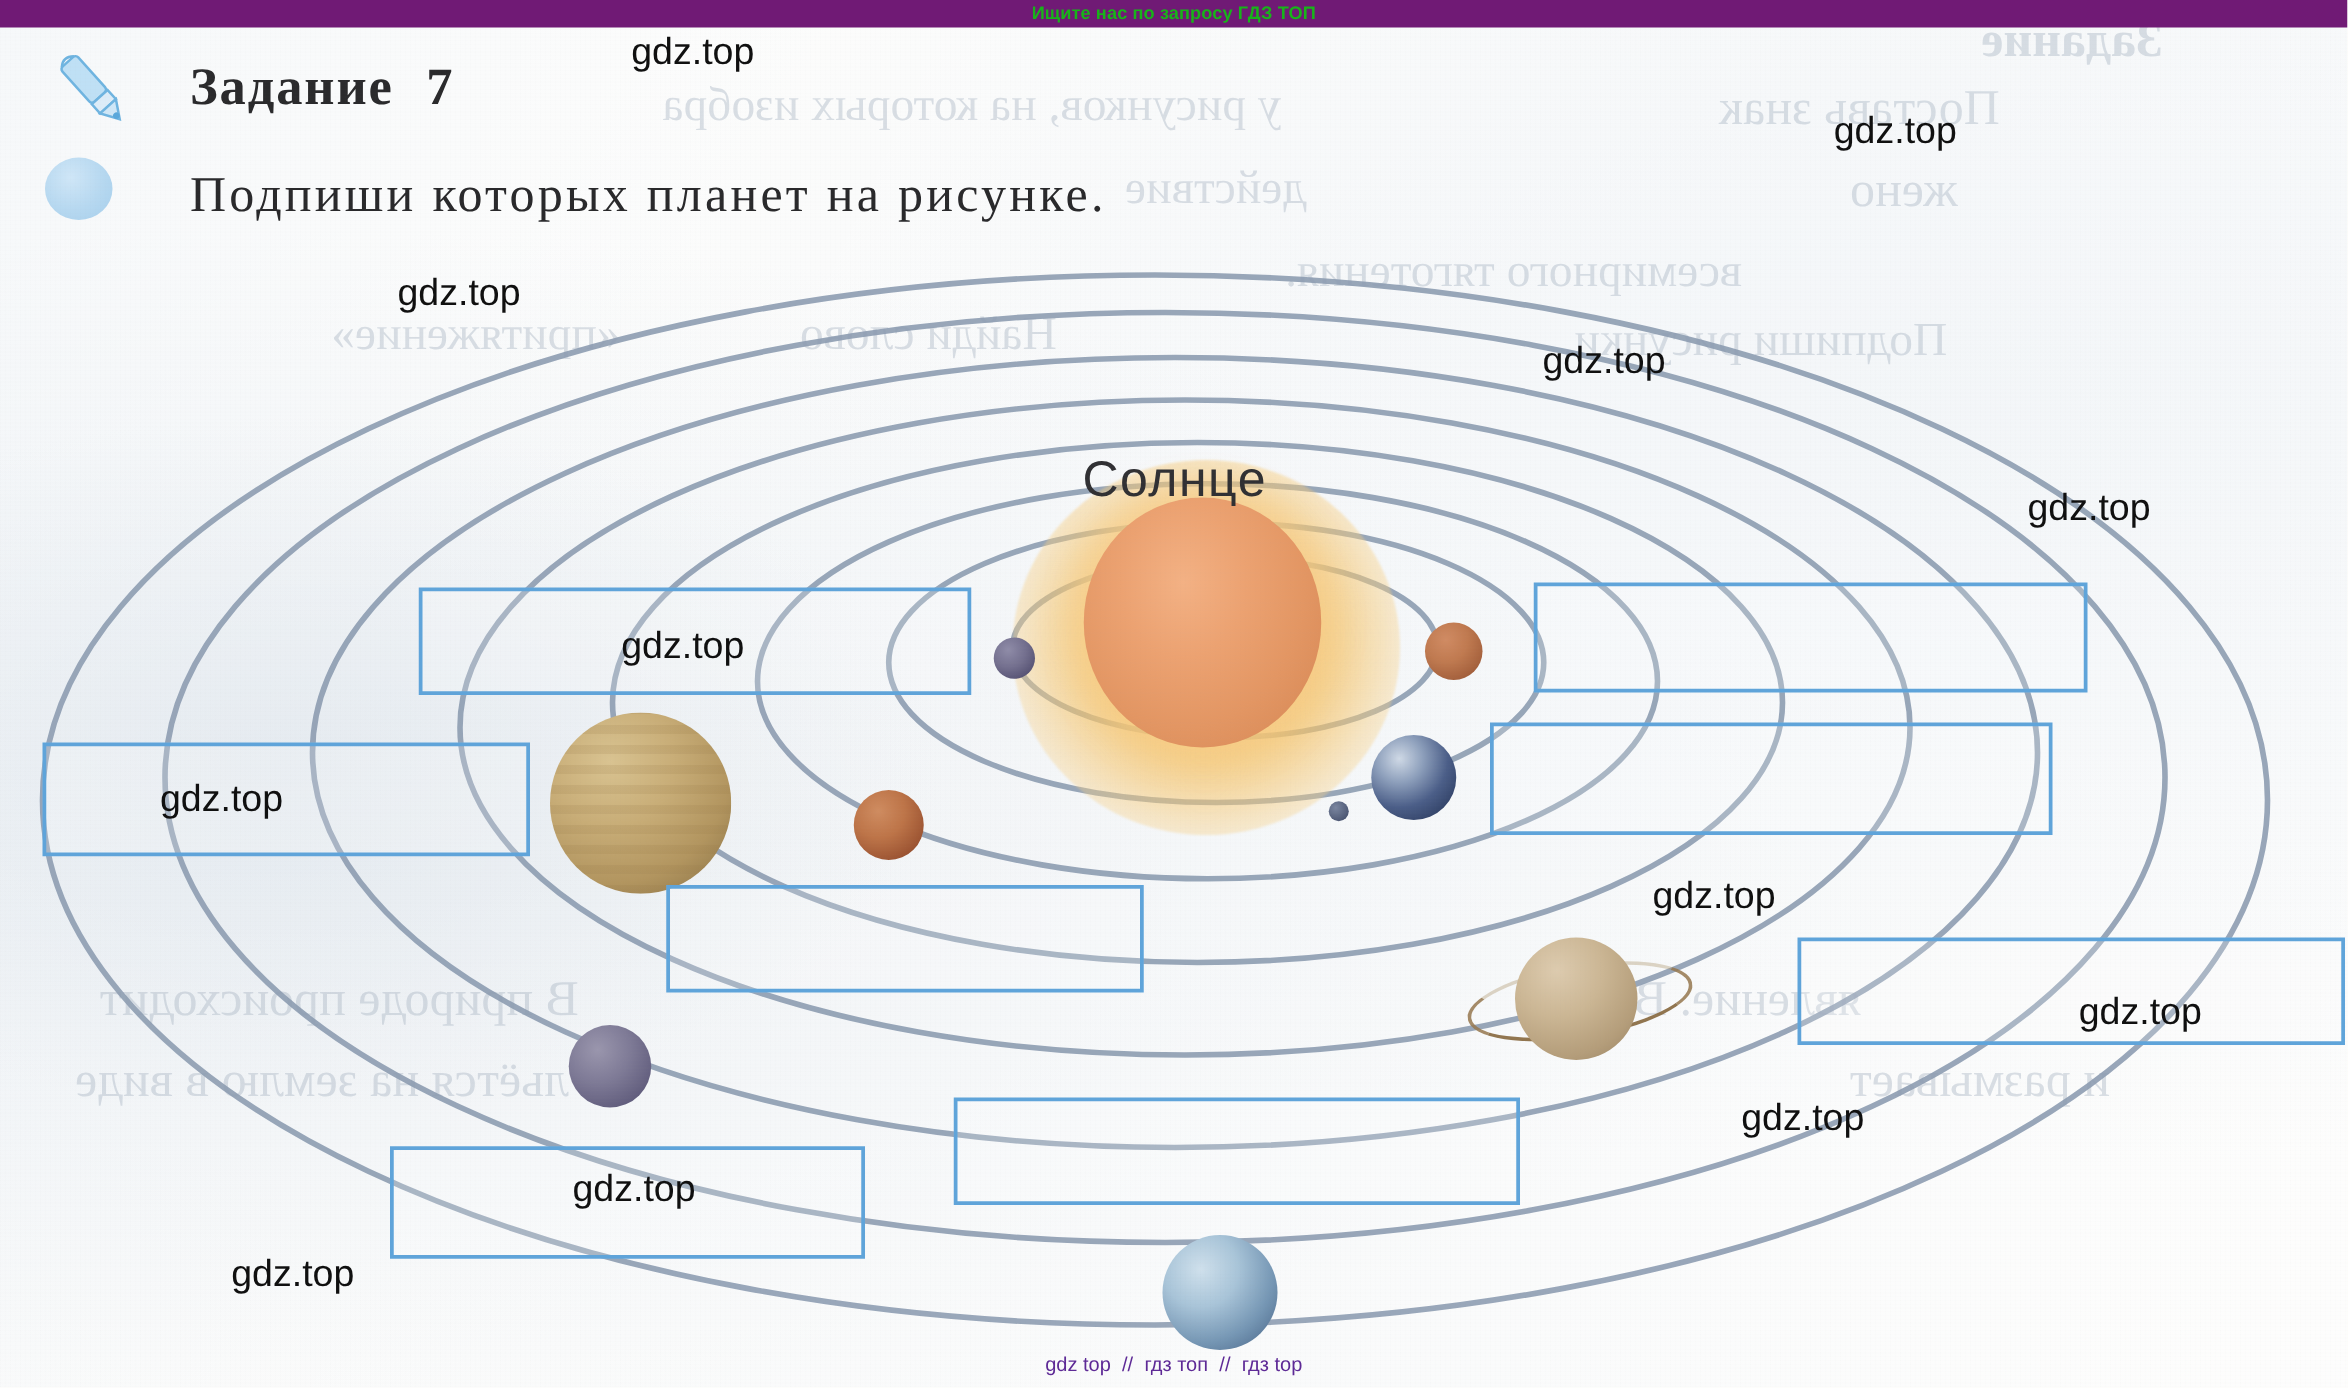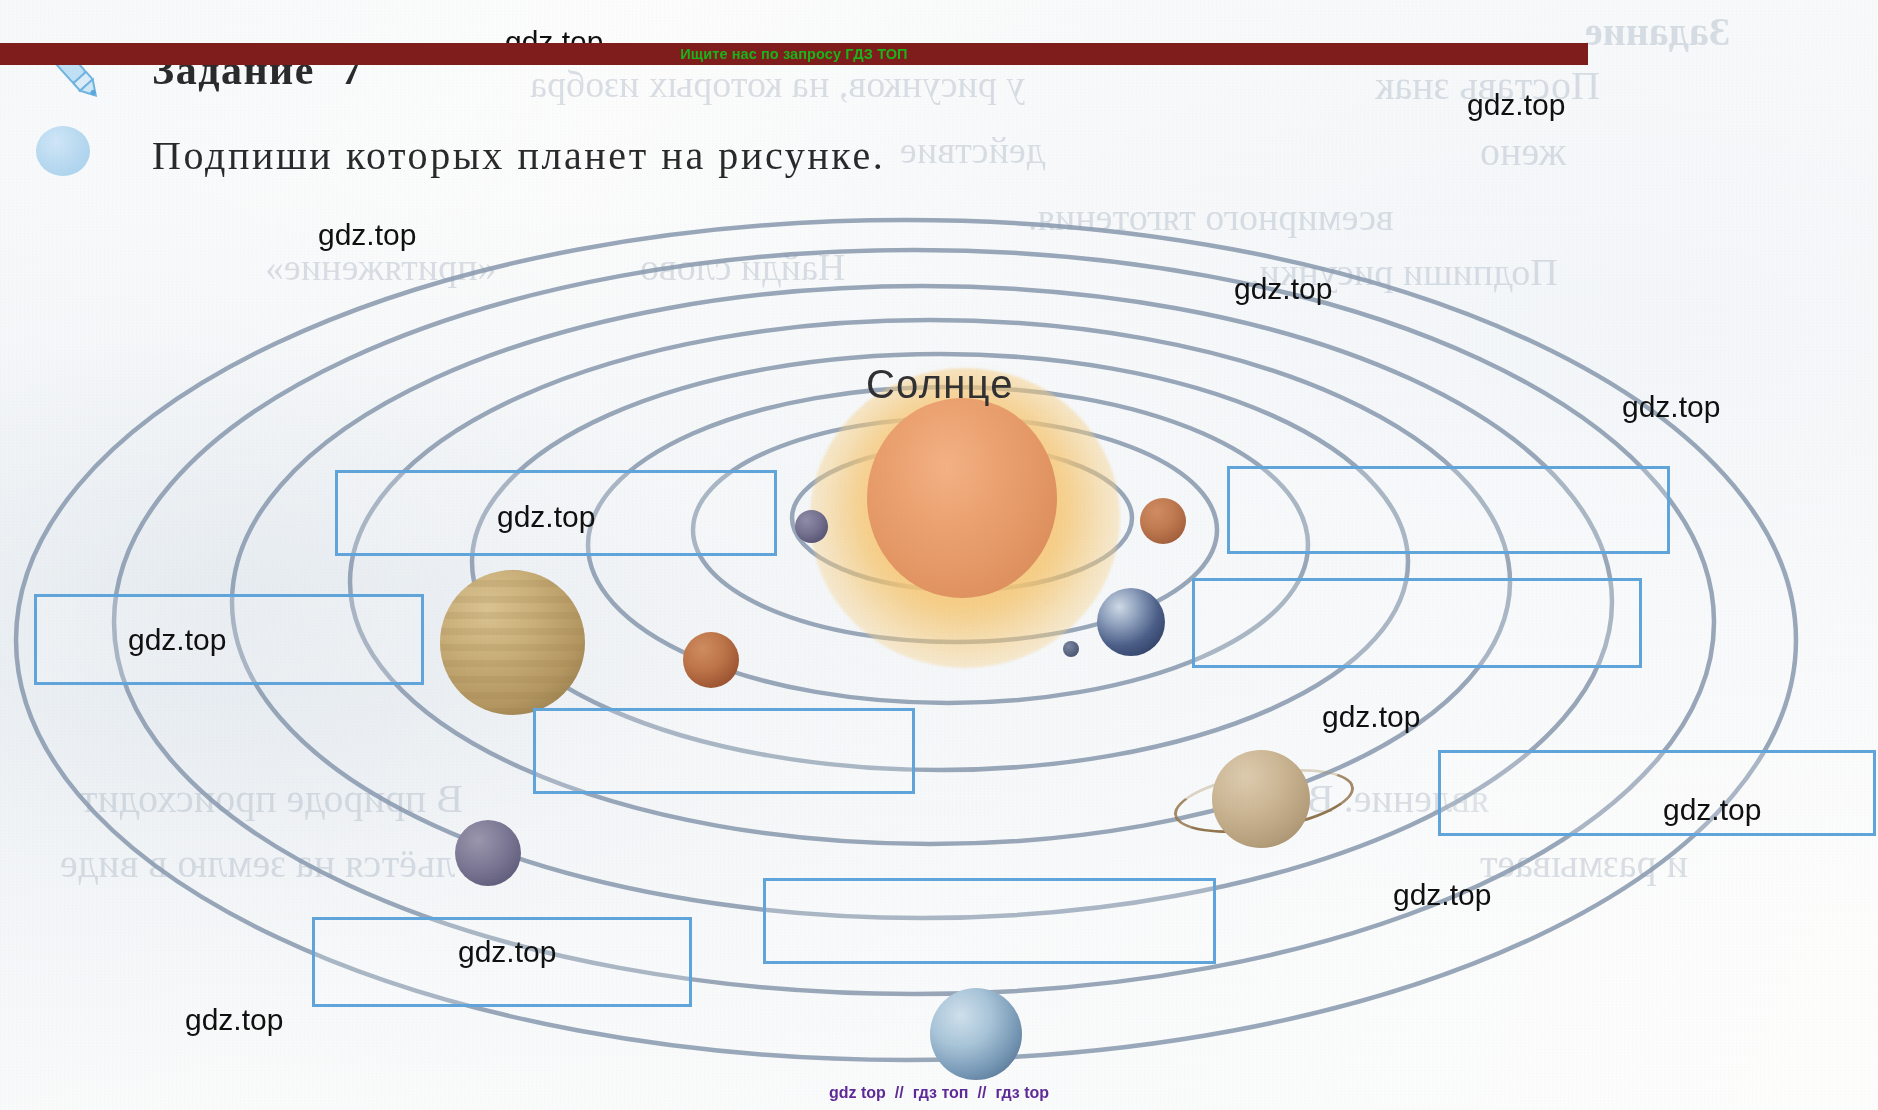--- a/index.html
+++ b/index.html
@@ -25,29 +25,29 @@
   }
   
   #shade-left{
     position:absolute;left:0;top:330px;width:760px;height:560px;
     background:radial-gradient(ellipse at 30% 50%, rgba(222,229,236,.55), rgba(255,255,255,0) 70%);
     pointer-events:none;
   }
 
   
   #top-banner{
-    position:absolute;top:0;left:0;width:1588px;height:22px;
+    position:absolute;top:0;left:0;width:1878px;height:22px;
     display:flex;align-items:center;justify-content:center;
     color:#18b41a;font-size:14.5px;font-weight:600;letter-spacing:.1px;
-    background:#7f1d1d;z-index:60;margin-top:43px;
+    background:#701a75;z-index:60;
   }
   #bottom-banner{
     position:absolute;bottom:4px;left:0;width:1878px;height:26px;
     display:flex;align-items:center;justify-content:center;
-    color:#5e2a96;font-size:16px;font-weight:700;z-index:60;
+    color:#5e2a96;font-size:16px;font-weight:400;z-index:60;
   }
   #bottom-banner .sep{margin:0 9px;color:#5e2a96;}
 
   
   #task-title{
     position:absolute;left:152px;top:46px;
     font-family:Liberation Serif, serif;font-weight:bold;
     font-size:42px;color:#2a2a2c;letter-spacing:1.5px;
   }
   #task-number{margin-left:26px;font-weight:bold;}
@@ -69,21 +69,21 @@
   .ghost{
     position:absolute;
     font-family:"Liberation Serif", serif;
     color:#aab6c4;opacity:.42;white-space:nowrap;
     transform:scaleX(-1);transform-origin:center;
     pointer-events:none;user-select:none;
   }
   .ghost.b{font-weight:bold;}
 
   
-  #diagram{position:absolute;left:0;top:0;width:1746px;height:1110px;pointer-events:none;}
+  #diagram{position:absolute;left:0;top:0;width:1746px;height:1110px;pointer-events:none;padding-left:18px;}
   #sun-label{
     position:absolute;left:866px;top:362px;
     font-size:40px;color:#303033;letter-spacing:1.2px;
     font-family:"Liberation Sans", sans-serif;
   }
 
   
   .planet{position:absolute;border-radius:50%;}
   #sun-glow{
     position:absolute;left:810px;top:368px;width:310px;height:300px;

